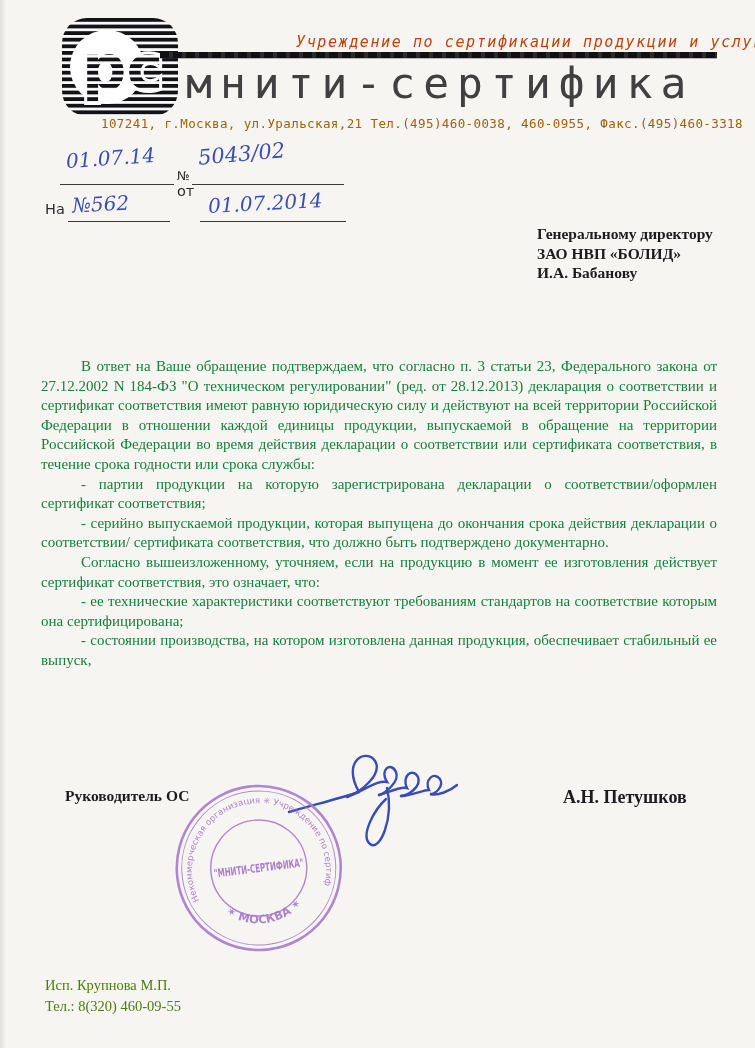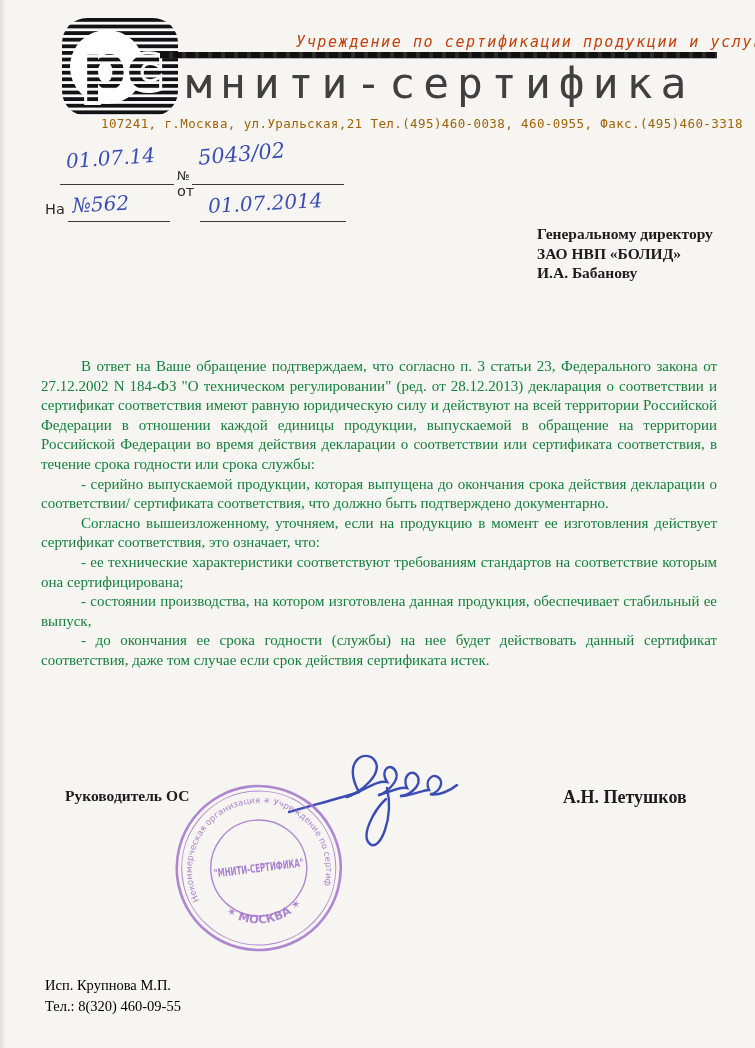--- a/index.html
+++ b/index.html
@@ -35,21 +35,21 @@
   
   .letter-body{position:absolute;left:41px;top:357px;width:676px;
     font-size:15px;line-height:19.6px;text-align:justify;color:#15803d;}
   .letter-body p{margin:0;text-indent:40px;}
   
   .sig-label{position:absolute;left:65px;top:787px;font-weight:bold;font-size:15.5px;}
   .sig-name{position:absolute;left:563px;top:787px;font-weight:bold;font-size:18px;}
   .sig-scribble{position:absolute;left:283px;top:748px;}
   .stamp{position:absolute;left:172px;top:781px;transform:rotate(-7deg);}
   
-  .footer{position:absolute;left:45px;top:975px;font-size:14.5px;line-height:21px;color:#000000;}
+  .footer{position:absolute;left:45px;top:975px;font-size:14.5px;line-height:21px;color:#4d7c0f;}
 </style>
 </head>
 <body>
 
 <div class="scan-edge"></div>
 
 <div class="logo">
   <svg width="116" height="98" viewBox="0 0 116 98">
     <defs>
       <pattern id="stripes" width="10" height="6.6" patternUnits="userSpaceOnUse">
@@ -81,25 +81,25 @@
 <div class="ref-line" style="left:200px;top:221px;width:146px;"></div>
 
 <div class="recipient">
   <div>Генеральному директору</div>
   <div>ЗАО НВП «БОЛИД»</div>
   <div>И.А. Бабанову</div>
 </div>
 
 <div class="letter-body">
   <p>В ответ на Ваше обращение подтверждаем, что согласно п. 3 статьи 23, Федерального закона от 27.12.2002 N 184-ФЗ "О техническом регулировании" (ред. от 28.12.2013) декларация о соответствии и сертификат соответствия имеют равную юридическую силу и действуют на всей территории Российской Федерации в отношении каждой единицы продукции, выпускаемой в обращение на территории Российской Федерации во время действия декларации о соответствии или сертификата соответствия, в течение срока годности или срока службы:</p>
+  <p>- партии продукции на которую зарегистрирована декларации о соответствии/оформлен сертификат соответствия;</p>
   <p>- серийно выпускаемой продукции, которая выпущена до окончания срока действия декларации о соответствии/ сертификата соответствия, что должно быть подтверждено документарно.</p>
   <p>Согласно вышеизложенному, уточняем, если на продукцию в момент ее изготовления действует сертификат соответствия, это означает, что:</p>
   <p>- ее технические характеристики соответствуют требованиям стандартов на соответствие которым она сертифицирована;</p>
   <p>- состоянии производства, на котором изготовлена данная продукция, обеспечивает стабильный ее выпуск,</p>
-  <p>- до окончания ее срока годности (службы) на нее будет действовать данный сертификат соответствия, даже  том случае если срок действия сертификата истек.</p>
 </div>
 
 <div class="sig-label">Руководитель ОС</div>
 <div class="sig-name">А.Н. Петушков</div>
 
 <div class="sig-scribble">
   <svg width="190" height="120" viewBox="0 0 190 120">
     <g fill="none" stroke="#3a4db5" stroke-width="2.4" stroke-linecap="round">
       <path d="M6,64 C34,56 58,50 76,44"></path>
       <path d="M76,44 C58,12 84,0 92,13 C100,26 78,44 64,49"></path>

